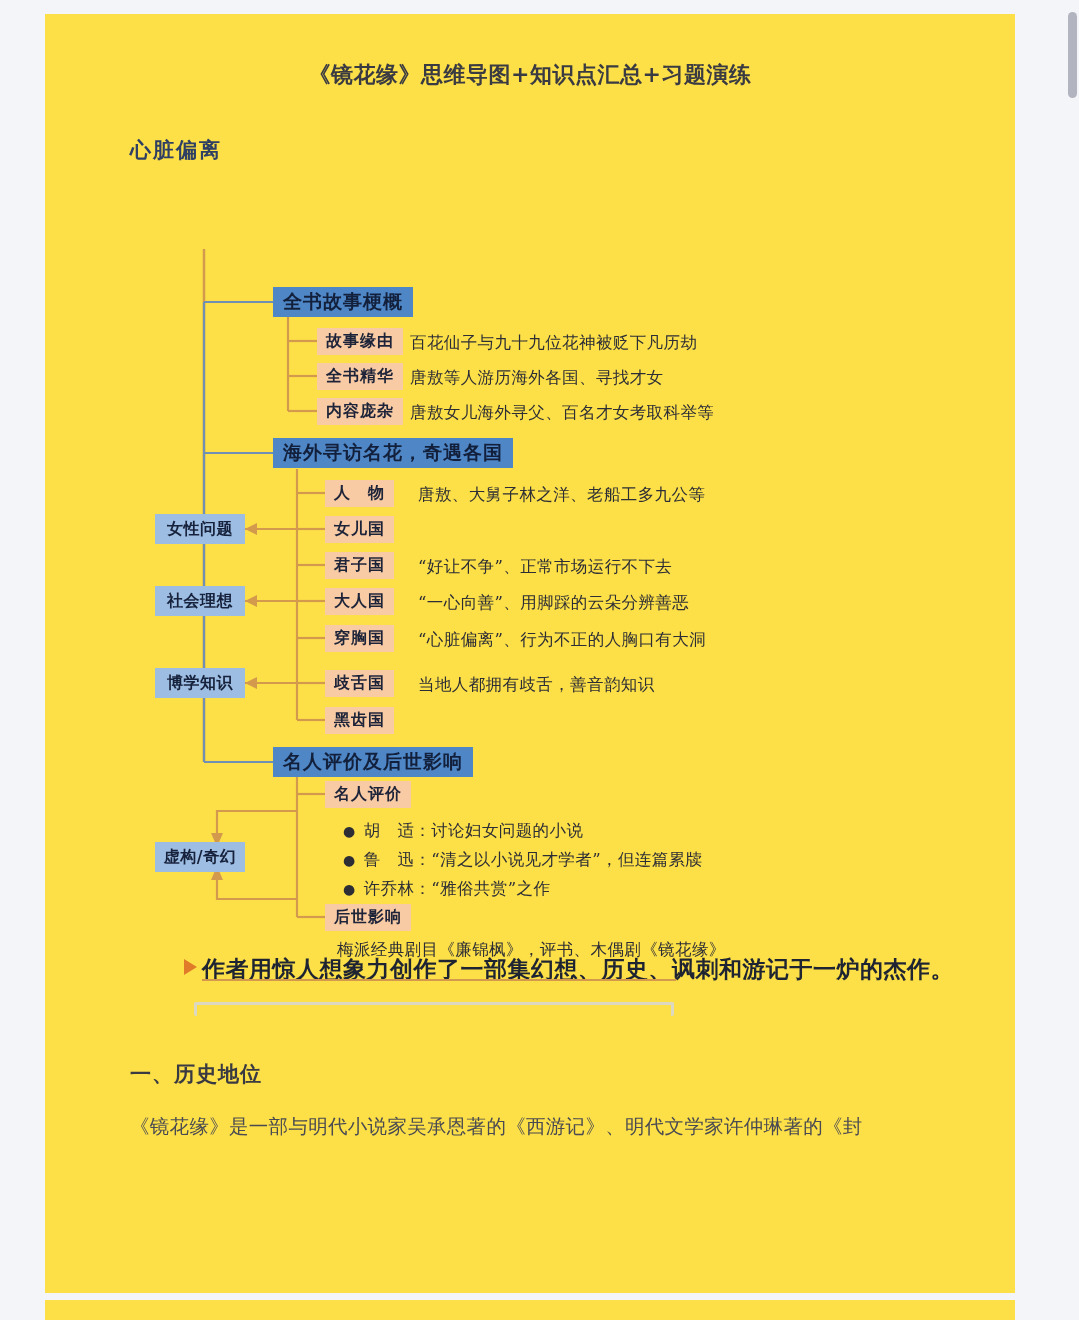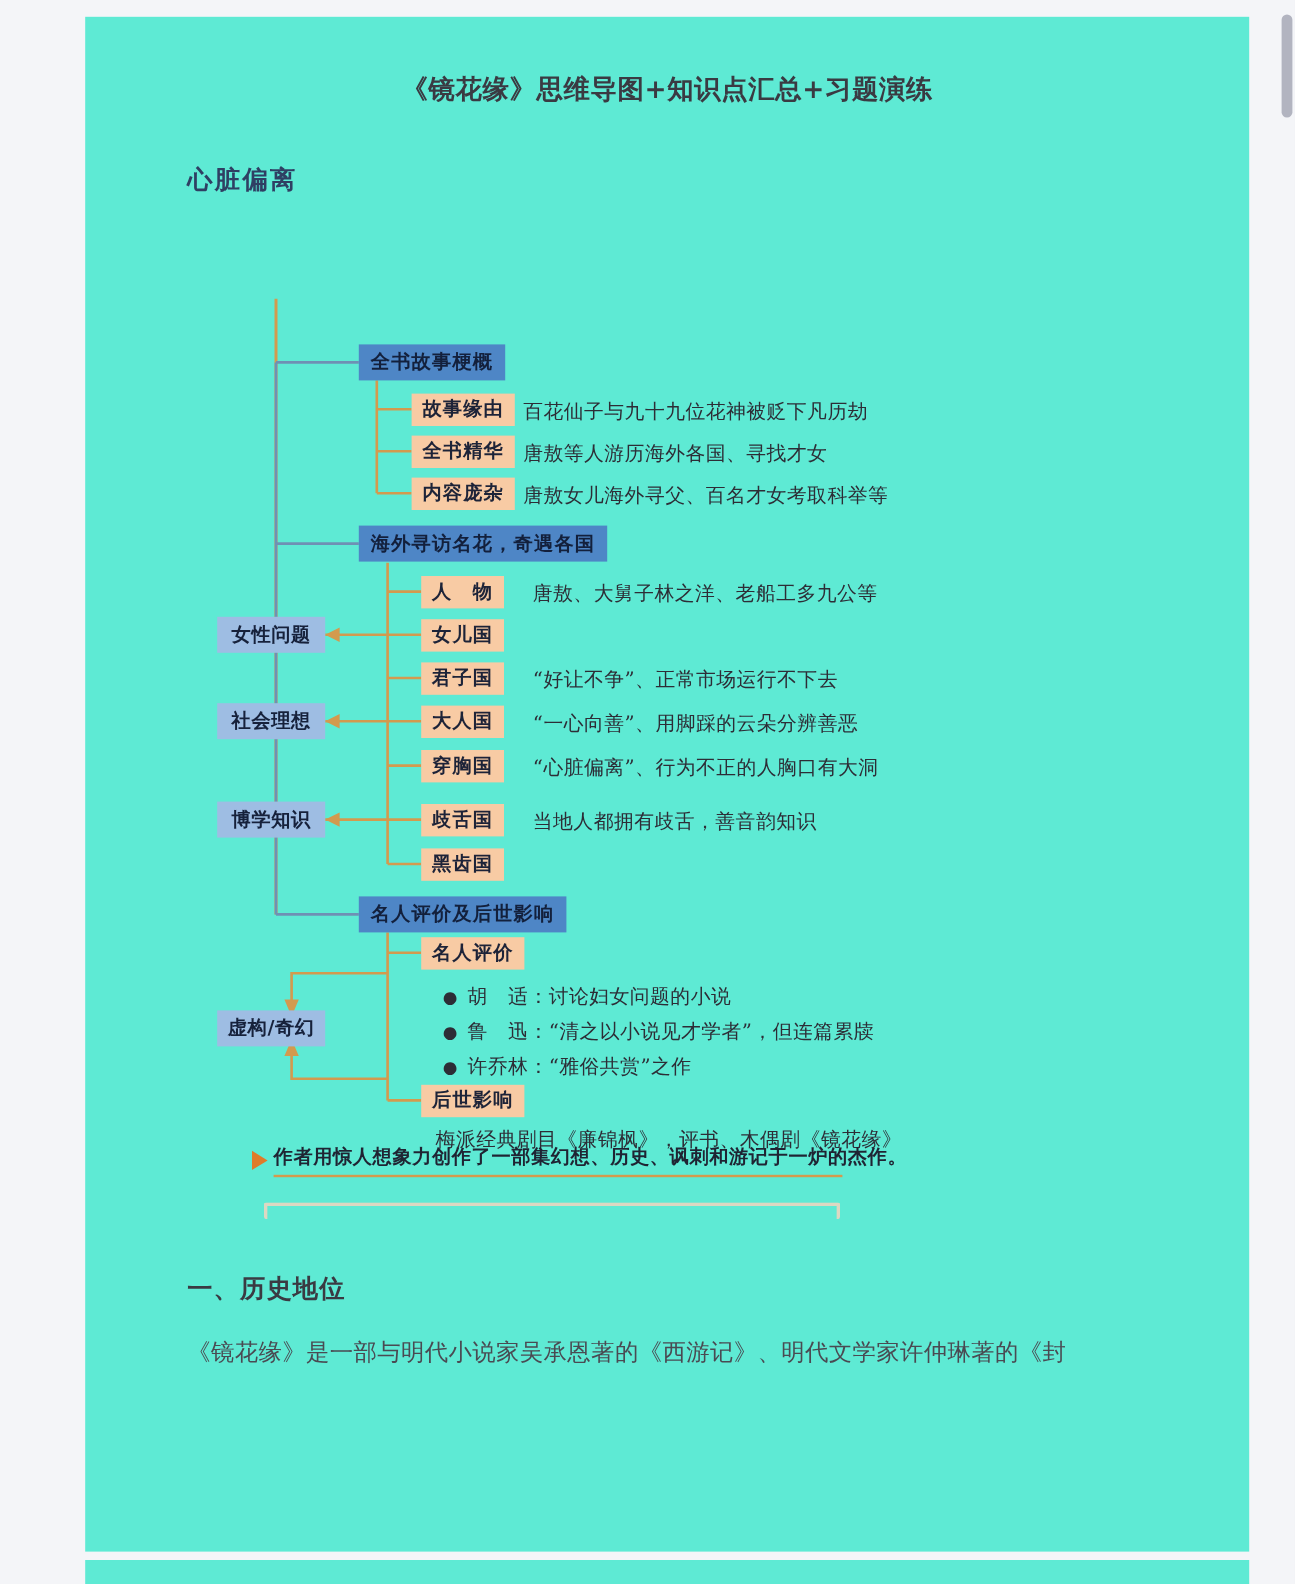--- a/index.html
+++ b/index.html
@@ -12,23 +12,23 @@
   }
   #viewport {
     position: relative;
     width: 1079px;
     height: 1320px;
     background: #f4f5f8;
   }
   
   .page {
     position: absolute;
-    left: 71px;
+    left: 45px;
     width: 970px;
-    background: #5eead4;
+    background: #fde047;
   }
   #page-1 { top: 14px; height: 1279px; }
   #page-2 { top: 1300px; height: 60px; }
 
   
   #scrollbar-track {
     position: absolute;
     top: 0; right: 0;
     width: 14px; height: 1320px;
     background: #f4f5f8;
@@ -108,21 +108,21 @@
     border-radius: 9px;
     justify-content: center;
     font-size: 23px;
     color: #1a1f33;
     letter-spacing: 1px;
   }
   .node-blue {
     background: #4E86C6;
     height: 30px;
     padding: 0 10px;
-    font-size: 16px;
+    font-size: 19px;
     letter-spacing: 1px;
     color: #13203c;
   }
   .node-peach {
     background: #F8CBA4;
     height: 27px;
     padding: 0 9px;
     font-size: 16px;
     letter-spacing: 1px;
     color: #1d2338;
@@ -169,21 +169,21 @@
     width: 0; height: 0;
     border-left: 13px solid #E07B2A;
     border-top: 8px solid transparent;
     border-bottom: 8px solid transparent;
   }
   #footer-text {
     position: absolute;
     left: 79px; top: 0px;
     font-family: "DejaVu Serif", "Liberation Serif", serif;
     font-weight: bold;
-    font-size: 16px;
+    font-size: 23px;
     color: #1f2433;
     white-space: nowrap;
     letter-spacing: .5px;
     text-align: center;
   }
   #footer-underline {
     position: absolute;
     left: 79px; top: 25px;
     width: 474px; height: 2px;
     background: #D39A4E;

